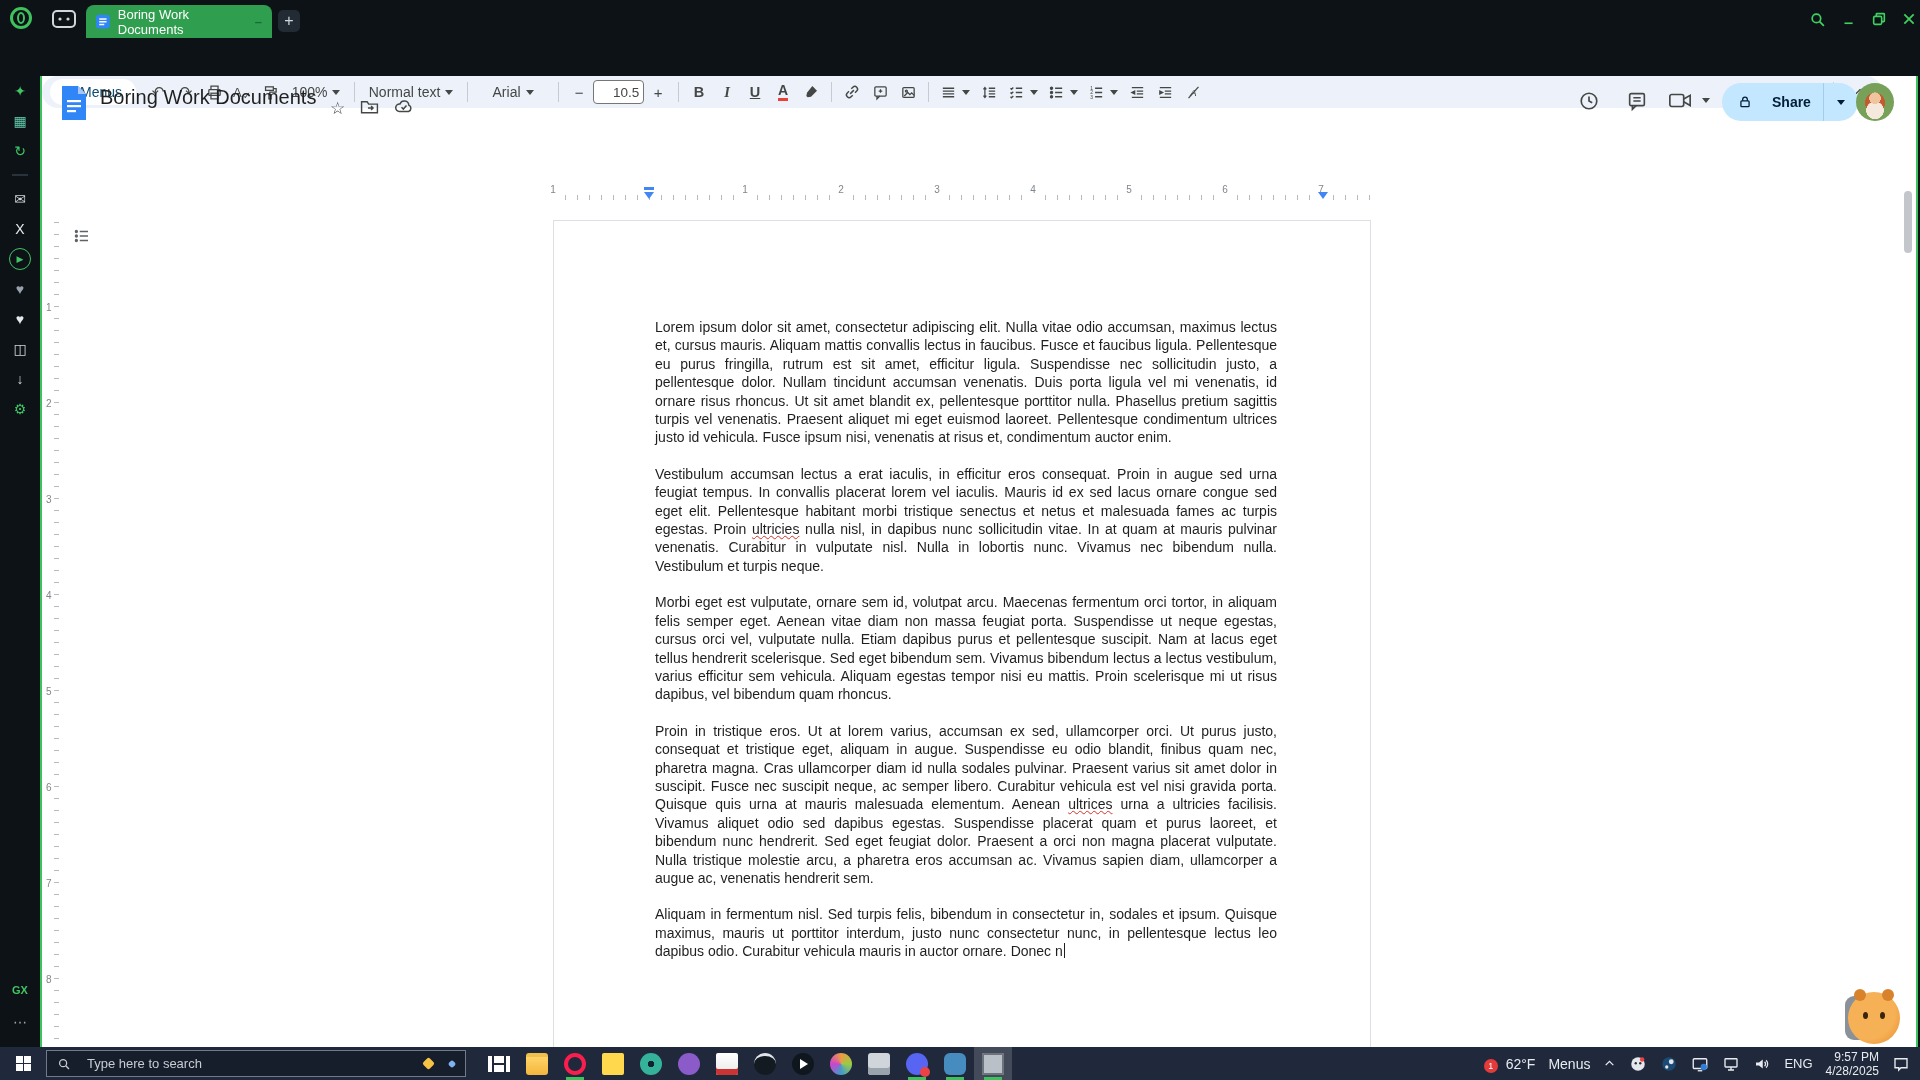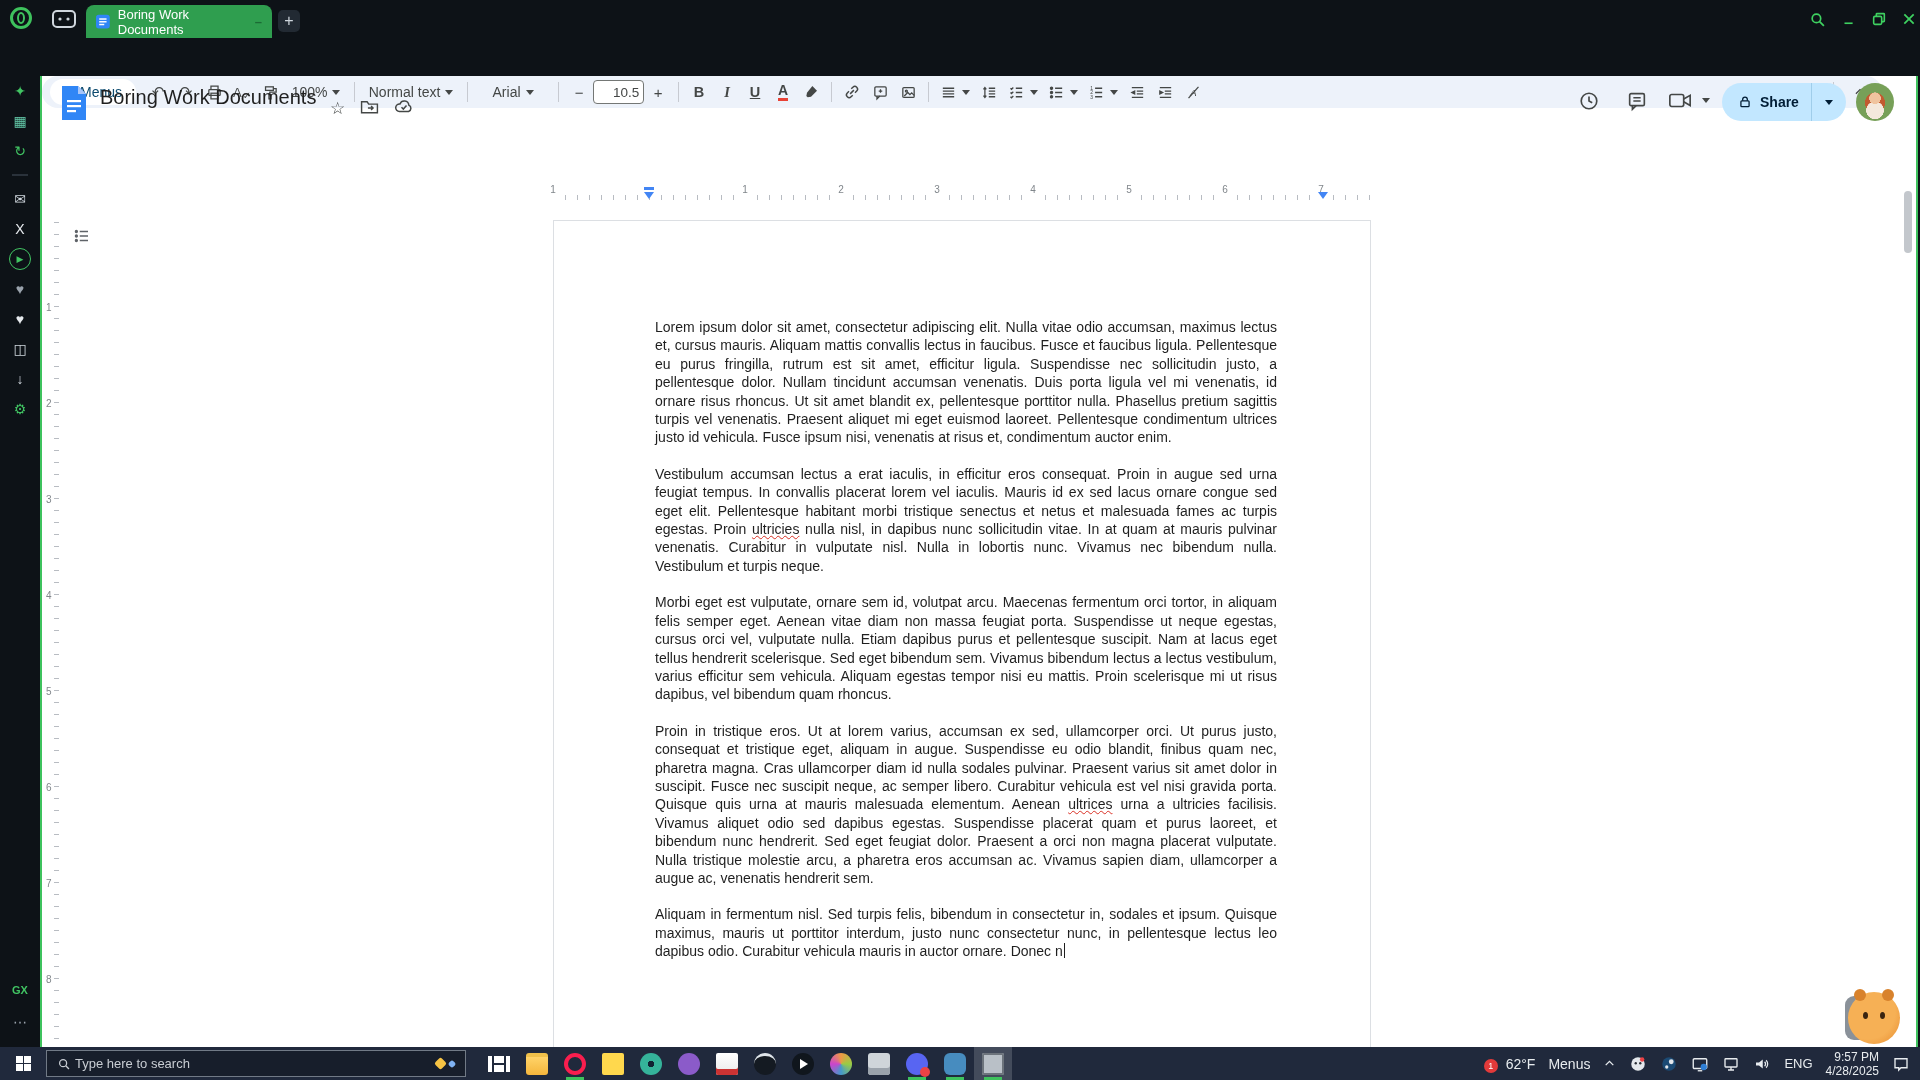--- a/index.html
+++ b/index.html
@@ -57,21 +57,21 @@
   .glyphbtn{font-size:15px;color:#444746;}
   #fontsize-box{width:34px;height:22px;border:1px solid #747775;border-radius:4px;display:flex;align-items:center;justify-content:center;font-size:13.5px;background:#fff;padding-left:15px;}
   .fmt{font-size:14.5px;font-weight:bold;width:22px;text-align:center;}
   .fmt.i{font-style:italic;font-family:"Liberation Serif",serif;}
   .fmt.u{text-decoration:underline;}
   .acolor{font-size:14px;font-weight:bold;border-bottom:3px solid #e94235;line-height:1.05;}
   #editing-group{margin-left:auto;display:flex;align-items:center;gap:6px;}
 
   
   #share-btn{left:1680px;top:7px;height:38px;background:#c2e7ff;border-radius:19px;display:flex;align-items:center;color:#001d35;}
-  #share-main{display:flex;align-items:center;gap:8px;padding:0 12px 0 16px;font-size:14px;font-weight:bold;height:100%;}
+  #share-main{display:flex;align-items:center;gap:20px;padding:0 12px 0 16px;font-size:14px;font-weight:bold;height:100%;}
   #share-dd{width:34px;height:100%;border-left:1px solid #9fcdea;display:flex;align-items:center;justify-content:center;}
   #share-dd .caret{border-top-color:#001d35;margin:0;}
   #avatar{left:1814px;top:7px;width:38px;height:38px;border-radius:50%;
      background:
        radial-gradient(circle at 50% 40%,#f0c49e 19%,rgba(0,0,0,0) 20%),
        radial-gradient(circle at 50% 72%,#f4e9dc 26%,rgba(0,0,0,0) 27%),
        radial-gradient(circle at 50% 52%,#c25b30 36%,rgba(0,0,0,0) 37%),
        radial-gradient(circle at 50% 50%,#77a058 70%,#5c8747 100%);}
 
   
@@ -102,21 +102,21 @@
   #mascot .ear{position:absolute;top:-3px;width:12px;height:12px;background:#d8822c;border-radius:50%;}
 
   
   #taskbar{left:0;top:1047px;width:1920px;height:33px;background:#20293c;display:flex;align-items:center;color:#e8ecef;}
   #start{width:46px;height:33px;display:flex;align-items:center;justify-content:center;}
   .winlogo{width:15px;height:15px;background:
      linear-gradient(#fff,#fff) 0 0/7px 7px no-repeat,
      linear-gradient(#fff,#fff) 8px 0/7px 7px no-repeat,
      linear-gradient(#fff,#fff) 0 8px/7px 7px no-repeat,
      linear-gradient(#fff,#fff) 8px 8px/7px 7px no-repeat;}
-  #tb-search{width:420px;height:27px;background:#171e2b;border:1px solid #717a86;display:flex;align-items:center;gap:4px;padding:0 10px;box-sizing:border-box;font-size:13px;color:#c8cdd3;}
+  #tb-search{width:420px;height:27px;background:#171e2b;border:1px solid #717a86;display:flex;align-items:center;gap:16px;padding:0 10px;box-sizing:border-box;font-size:13px;color:#c8cdd3;}
   .sparkle{width:9px;height:9px;transform:rotate(45deg);border-radius:2px;}
   #tb-apps{display:flex;height:33px;margin-left:14px;}
   .tb-slot{position:relative;width:38px;height:33px;display:flex;align-items:center;justify-content:center;}
   .tb-slot.active{background:rgba(255,255,255,.16);}
   .tb-slot.running::after{content:"";position:absolute;bottom:0;left:10px;width:18px;height:3px;background:#3ec25d;}
   .tb-ic{width:22px;height:22px;}
   [data-name="task-view-icon"] .tb-ic{background:
      linear-gradient(#fff,#fff) 0 3px/4px 16px no-repeat,
      linear-gradient(#fff,#fff) 6px 3px/10px 7px no-repeat,
      linear-gradient(#fff,#fff) 6px 12px/10px 7px no-repeat,

